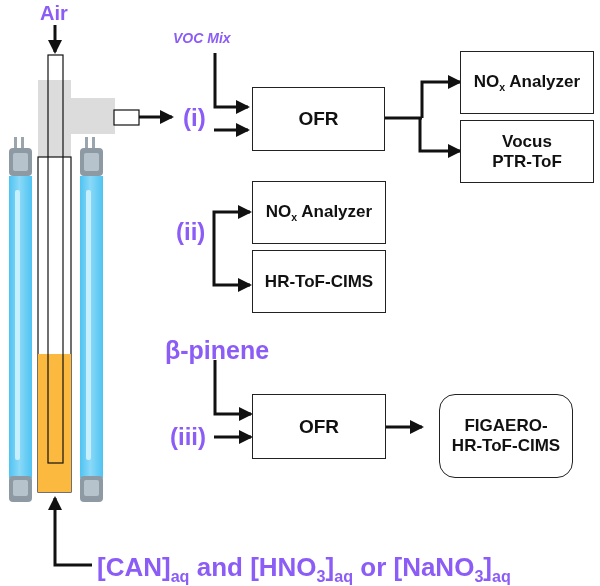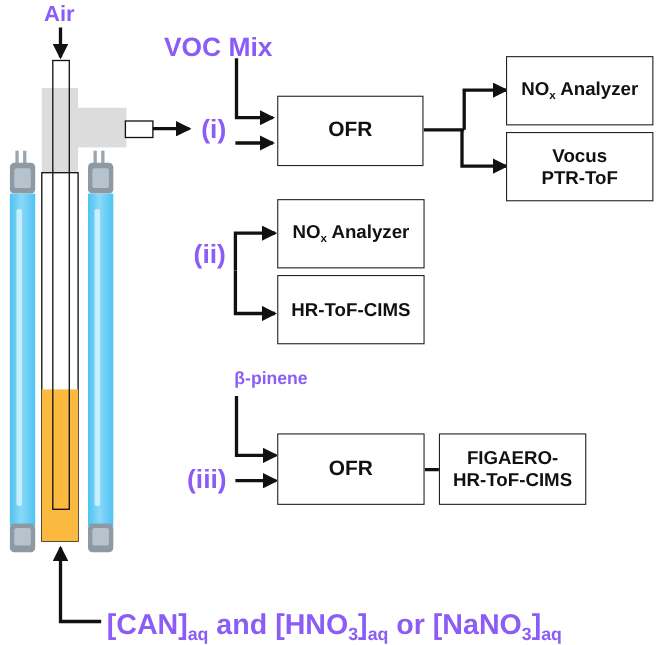--- a/index.html
+++ b/index.html
@@ -72,42 +72,42 @@
 
   <polyline points="214,246 214,212 250,212" fill="none" stroke="#111" stroke-width="3" marker-end="url(#ahL)"></polyline>
   <polyline points="214,246 214,285 250,285" fill="none" stroke="#111" stroke-width="3" marker-end="url(#ahL)"></polyline>
 
   <polyline points="215,360 215,414 251,414" fill="none" stroke="#111" stroke-width="3" marker-end="url(#ahL)"></polyline>
   <line x1="214" y1="437" x2="251" y2="437" stroke="#111" stroke-width="3" marker-end="url(#ahL)"></line>
   <line x1="386" y1="427" x2="422" y2="427" stroke="#111" stroke-width="3" marker-end="url(#ahL)"></line>
 </svg>
 
 <div class="lbl" style="left:40px;top:2px;font-size:20px;">Air</div>
-<div class="lbl" style="left:149px;top:30px;font-size:24px;">VOC Mix</div>
+<div class="lbl" style="left:173px;top:30px;font-size:14px;font-style:italic;">VOC Mix</div>
 <div class="lbl" style="left:183px;top:104px;font-size:24px;">(i)</div>
 
 <div class="box" style="left:252px;top:87px;width:133px;height:64px;font-size:19px;">OFR</div>
 
 <div class="box" style="left:460px;top:51px;width:134px;height:63px;font-size:17px;">
   <span><span>NO</span><sub>x</sub><span> Analyzer</span></span>
 </div>
 <div class="box" style="left:460px;top:120px;width:134px;height:63px;font-size:17px;flex-direction:column;">
   <span>Vocus</span>
   <span>PTR-ToF</span>
 </div>
 
 <div class="lbl" style="left:176px;top:218px;font-size:24px;">(ii)</div>
 <div class="box" style="left:252px;top:181px;width:134px;height:63px;font-size:17px;">
   <span><span>NO</span><sub>x</sub><span> Analyzer</span></span>
 </div>
 <div class="box" style="left:252px;top:250px;width:134px;height:63px;font-size:17px;">HR-ToF-CIMS</div>
 
-<div class="lbl" style="left:165px;top:336px;font-size:16px;margin-left:48px;">β-pinene</div>
+<div class="lbl" style="left:165px;top:336px;font-size:25px;">β-pinene</div>
 <div class="lbl" style="left:170px;top:423px;font-size:24px;">(iii)</div>
 <div class="box" style="left:252px;top:394px;width:134px;height:65px;font-size:19px;">OFR</div>
-<div class="box" style="left:399px;top:394px;width:134px;height:65px;font-size:17px;flex-direction:column;">
+<div class="box" style="left:439px;top:394px;width:134px;height:84px;font-size:17px;flex-direction:column;border-radius:16px;">
   <span>FIGAERO-</span>
   <span>HR-ToF-CIMS</span>
 </div>
 
 <div class="lbl" style="left:97px;top:552px;font-size:26px;">
   <span>[CAN]</span><sub>aq</sub><span> and [HNO</span><sub>3</sub><span>]</span><sub>aq</sub><span> or [NaNO</span><sub>3</sub><span>]</span><sub>aq</sub>
 </div>
 
 </body></html>

